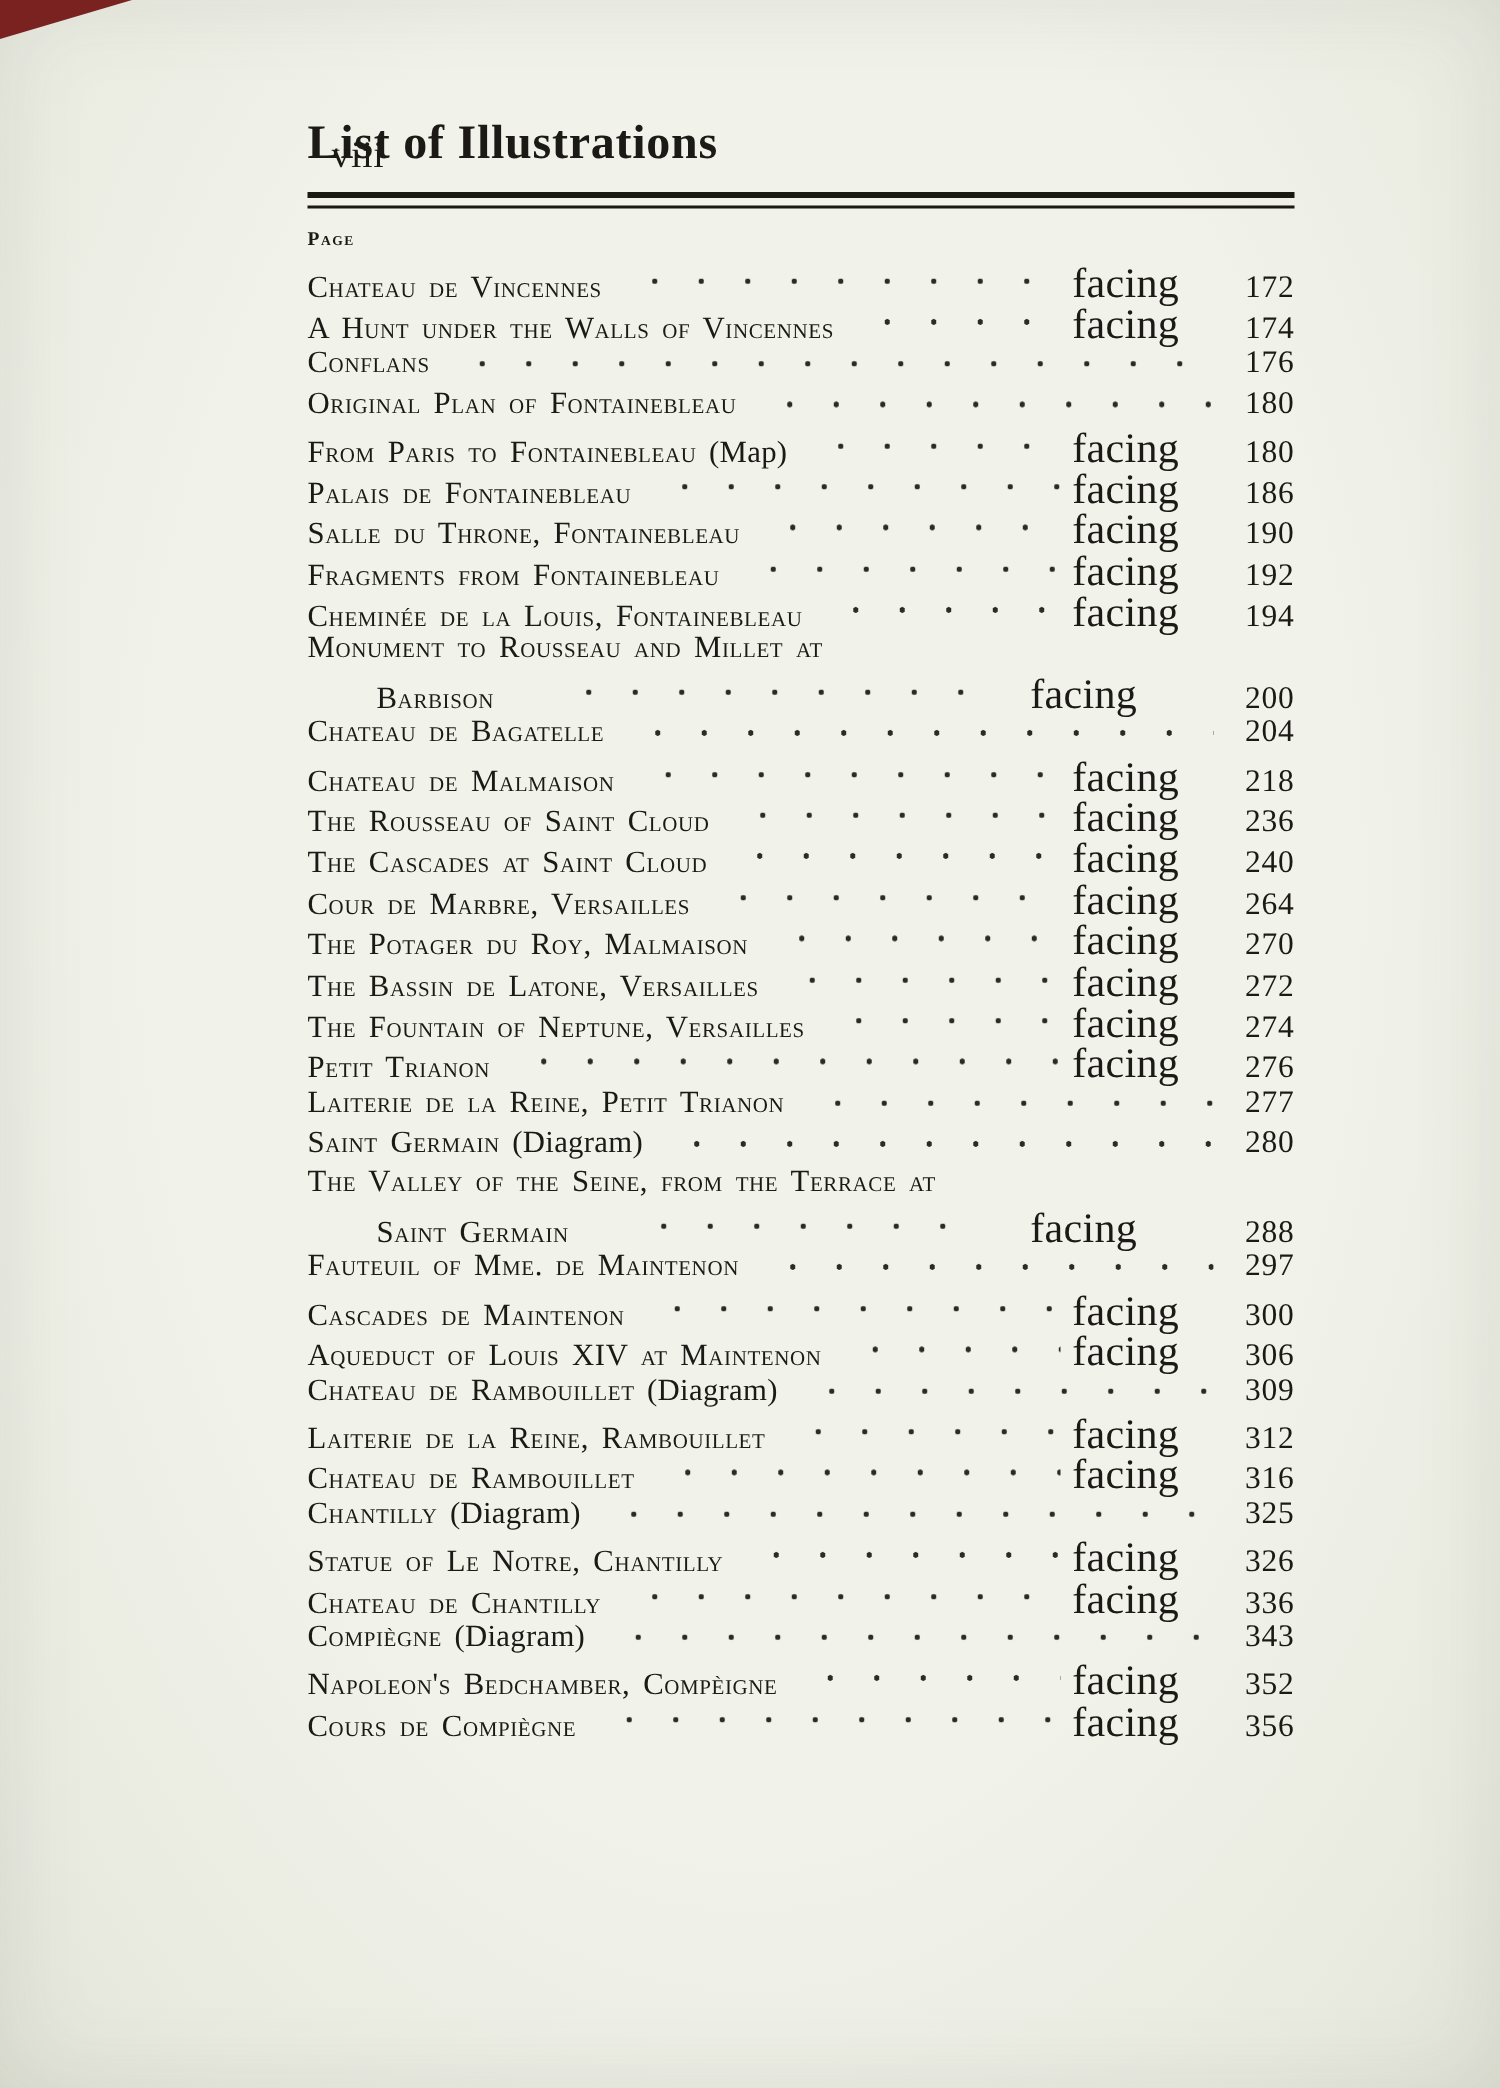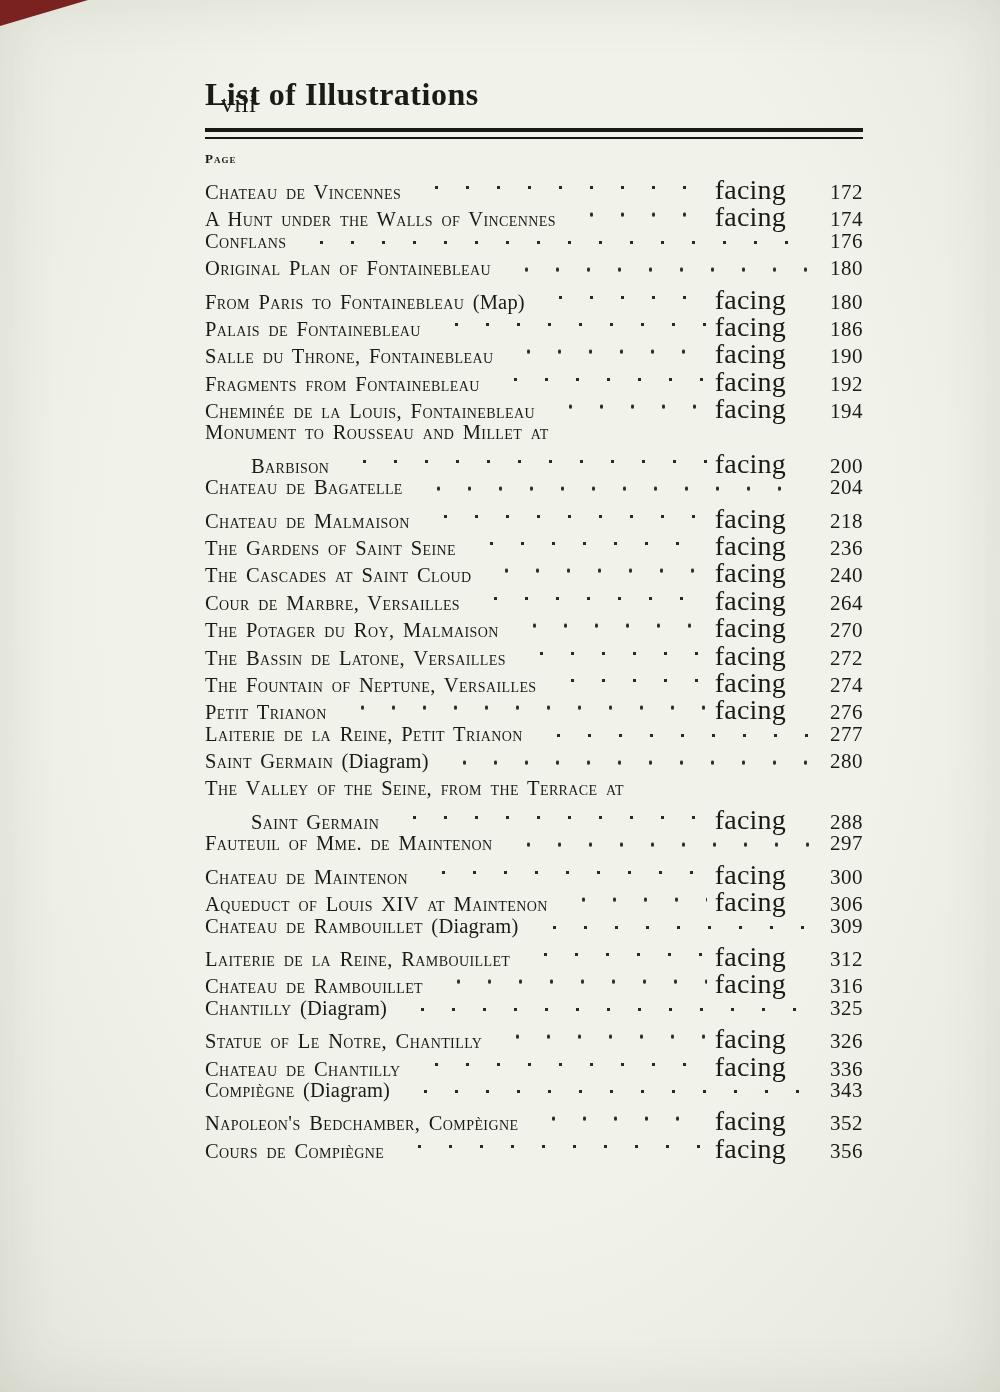--- a/index.html
+++ b/index.html
@@ -75,20 +75,21 @@
     align-items: baseline;
     height: 27.4px;
     font-variant: small-caps;
     font-size: 20.5px;
     letter-spacing: 0.4px;
     word-spacing: 3px;
     white-space: nowrap;
   }
   .entry-line.indent {
     padding-left: 46px;
+    gap: 28px;
   }
   .title { flex: 0 0 auto; }
   .suffix {
     font-variant: normal;
     letter-spacing: 0.2px;
   }
   .leader {
     flex: 1 1 auto;
     align-self: stretch;
     margin: 0 8px 0 10px;
@@ -222,21 +223,21 @@
         <div class="row">
           <div class="entry-line">
             <span class="title">Chateau de Malmaison</span>
             <span class="leader"></span>
             <span class="facing">facing</span>
             <span class="page-num">218</span>
           </div>
         </div>
         <div class="row">
           <div class="entry-line">
-            <span class="title">The Gardens of Saint Seine</span>
+            <span class="title">The Rousseau of Saint Cloud</span>
             <span class="leader"></span>
             <span class="facing">facing</span>
             <span class="page-num">236</span>
           </div>
         </div>
         <div class="row">
           <div class="entry-line">
             <span class="title">The Cascades at Saint Cloud</span>
             <span class="leader"></span>
             <span class="facing">facing</span>
@@ -310,21 +311,21 @@
         </div>
         <div class="row">
           <div class="entry-line">
             <span class="title">Fauteuil of Mme. de Maintenon</span>
             <span class="leader"></span>
             <span class="page-num">297</span>
           </div>
         </div>
         <div class="row">
           <div class="entry-line">
-            <span class="title">Chateau de Maintenon</span>
+            <span class="title">Cascades de Maintenon</span>
             <span class="leader"></span>
             <span class="facing">facing</span>
             <span class="page-num">300</span>
           </div>
         </div>
         <div class="row">
           <div class="entry-line">
             <span class="title">Aqueduct of Louis XIV at Maintenon</span>
             <span class="leader"></span>
             <span class="facing">facing</span>

